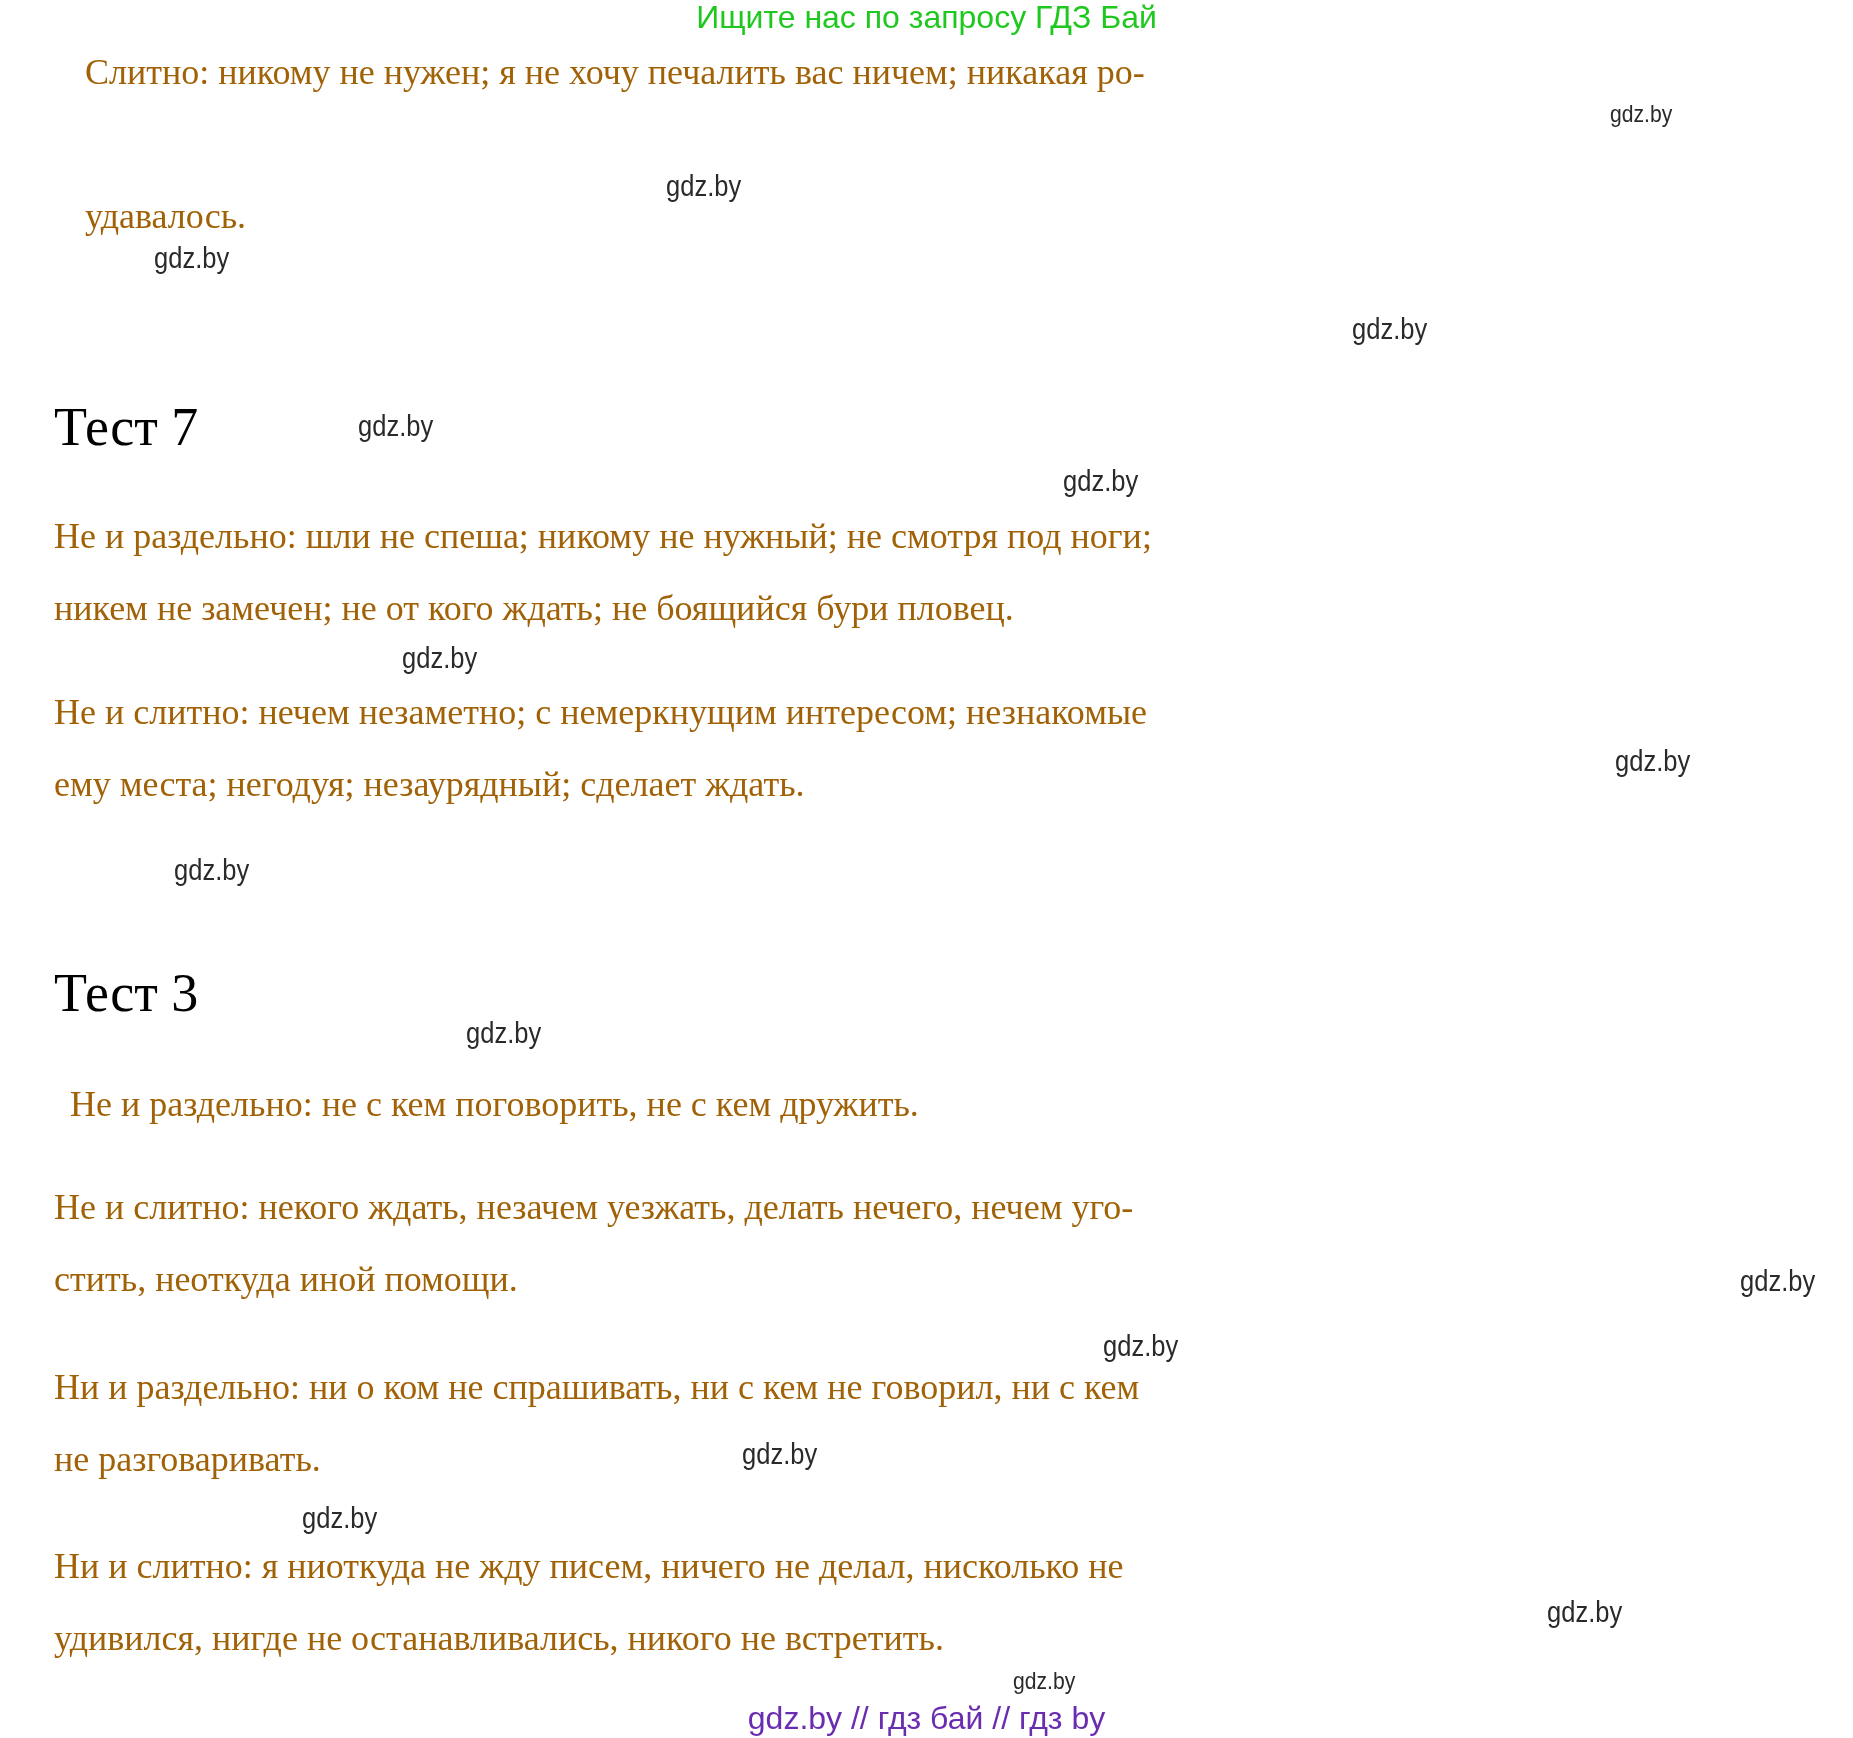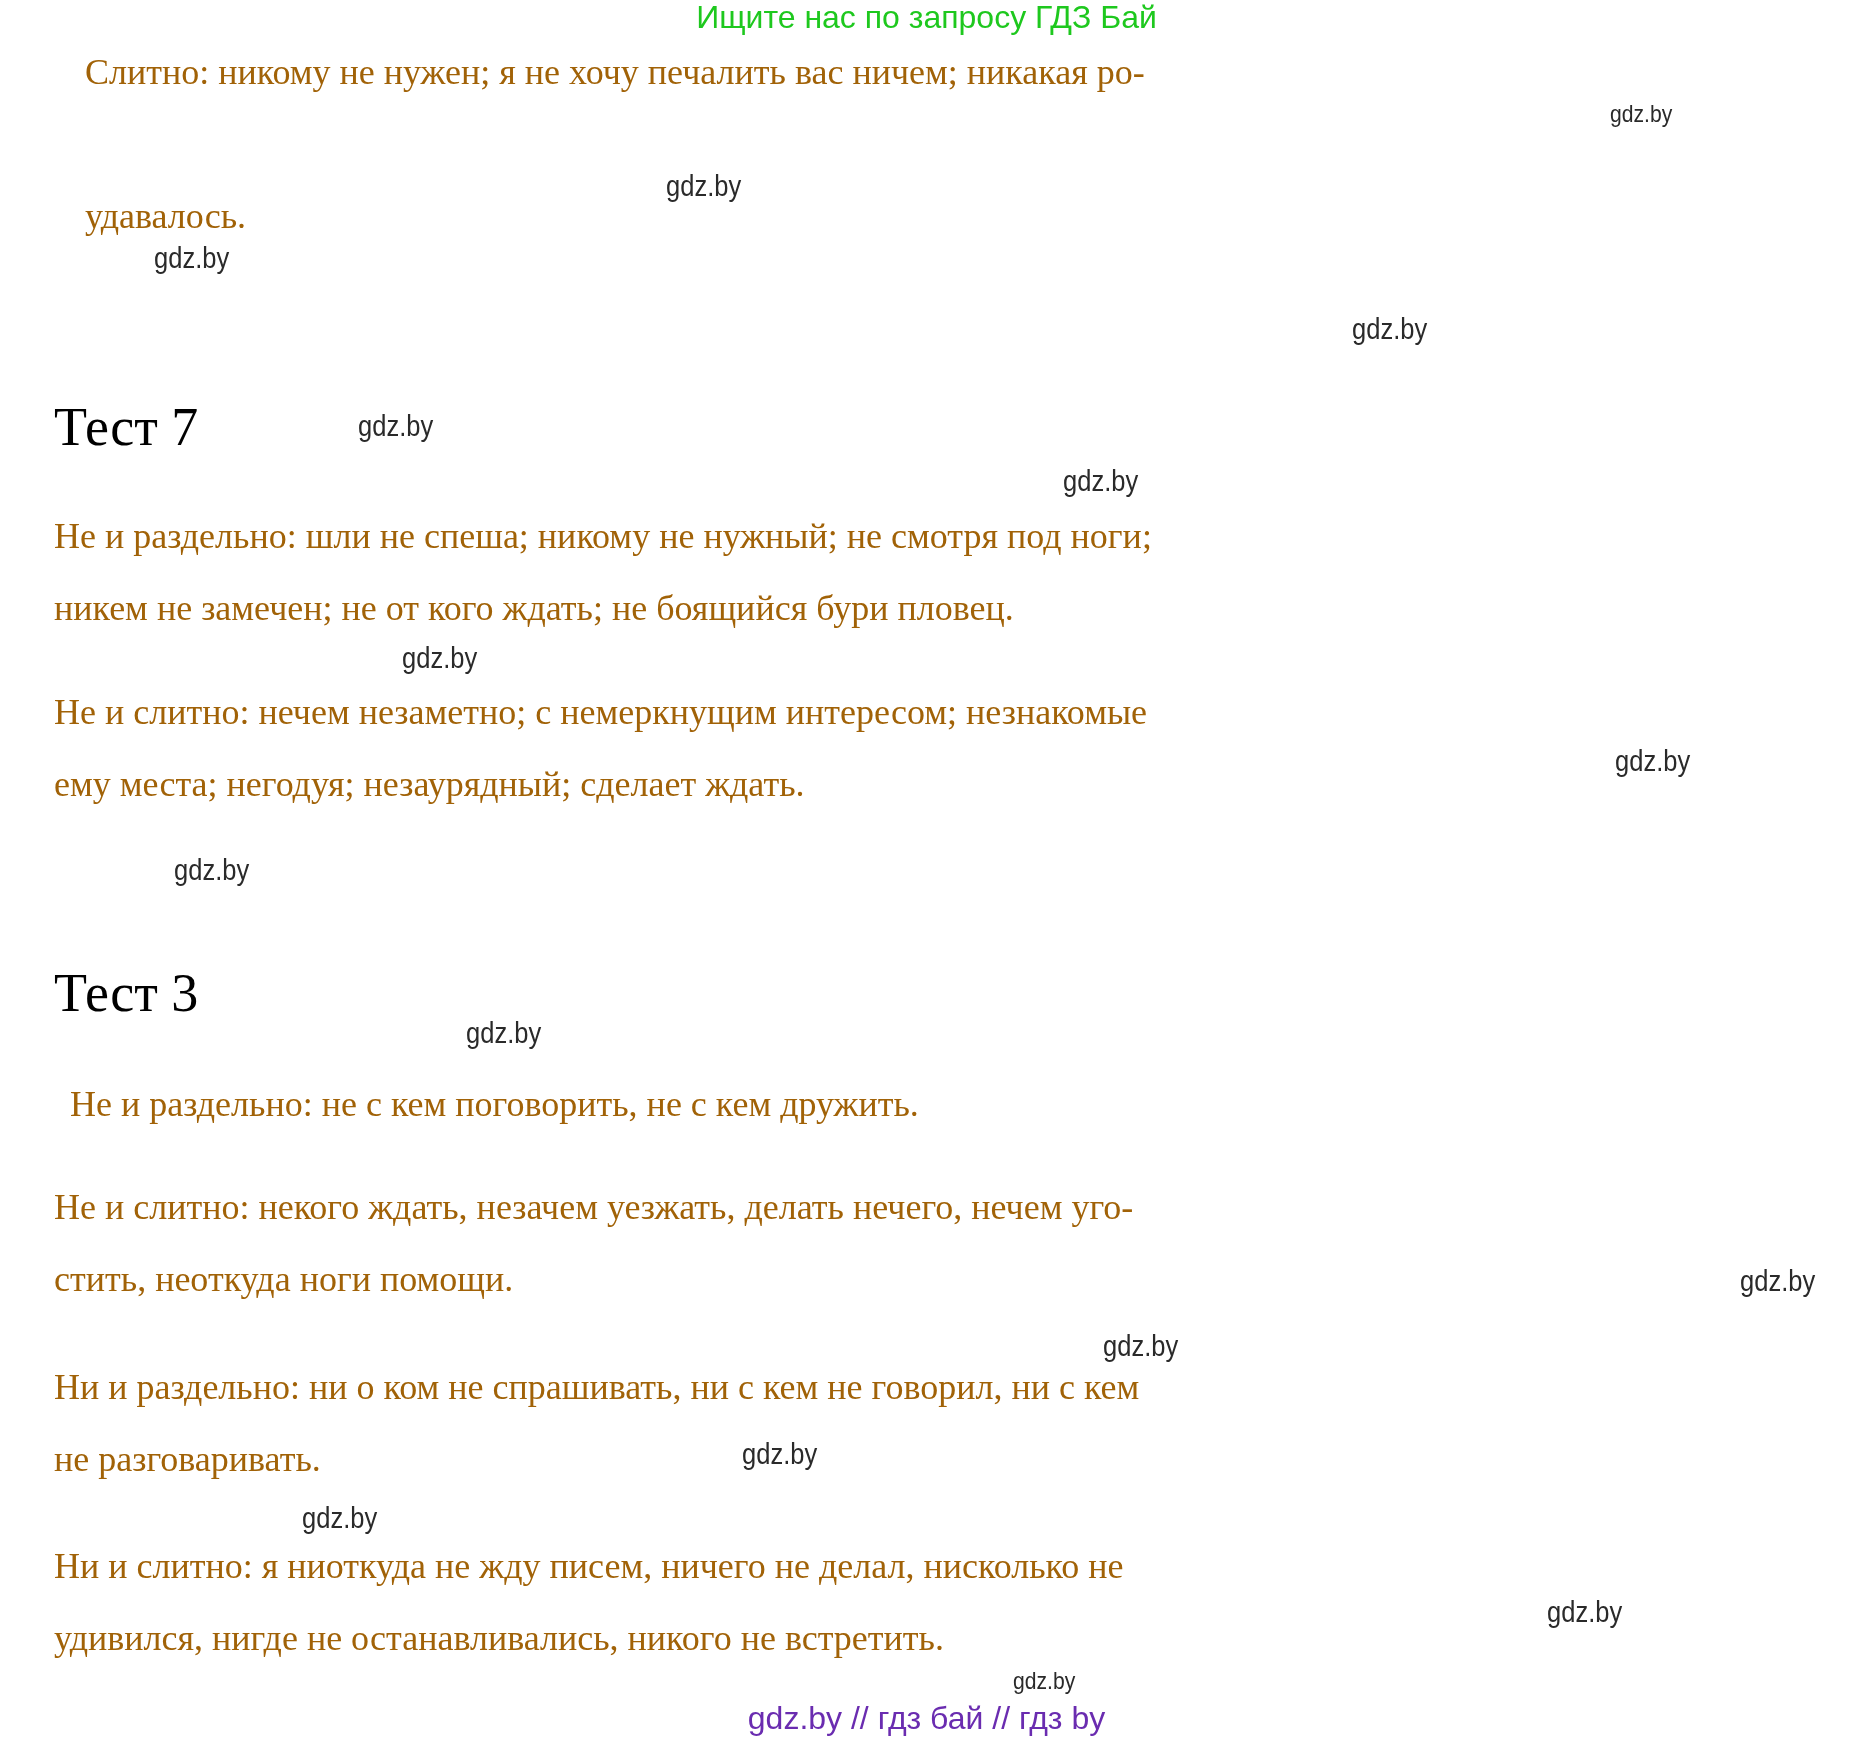--- a/index.html
+++ b/index.html
@@ -101,21 +101,21 @@
   <div class="wm" style="left:1615px; top:745px;">gdz.by</div>
   <div class="serif-line" style="left:54px; top:754px;">ему места; негодуя; незаурядный; сделает ждать.</div>
   <div class="wm" style="left:174px; top:854px;">gdz.by</div>
 
   <div class="heading" style="left:54px; top:963px;">Тест 3</div>
   <div class="wm" style="left:466px; top:1017px;">gdz.by</div>
 
   <div class="serif-line" style="left:54px; top:1074px;margin-left:16px;">Не и раздельно: не с кем поговорить, не с кем дружить.</div>
 
   <div class="serif-line" style="left:54px; top:1177px;">Не и слитно: некого ждать, незачем уезжать, делать нечего, нечем уго-</div>
-  <div class="serif-line" style="left:54px; top:1249px;">стить, неоткуда ноги помощи.</div>
+  <div class="serif-line" style="left:54px; top:1249px;">стить, неоткуда иной помощи.</div>
   <div class="wm" style="left:1740px; top:1265px;">gdz.by</div>
   <div class="wm" style="left:1103px; top:1330px;">gdz.by</div>
 
   <div class="serif-line" style="left:54px; top:1357px;">Ни и раздельно: ни о ком не спрашивать, ни с кем не говорил, ни с кем</div>
   <div class="serif-line" style="left:54px; top:1429px;">не разговаривать.</div>
   <div class="wm" style="left:742px; top:1438px;">gdz.by</div>
   <div class="wm" style="left:302px; top:1502px;">gdz.by</div>
 
   <div class="serif-line" style="left:54px; top:1536px;">Ни и слитно: я ниоткуда не жду писем, ничего не делал, нисколько не</div>
   <div class="wm" style="left:1547px; top:1596px;">gdz.by</div>

